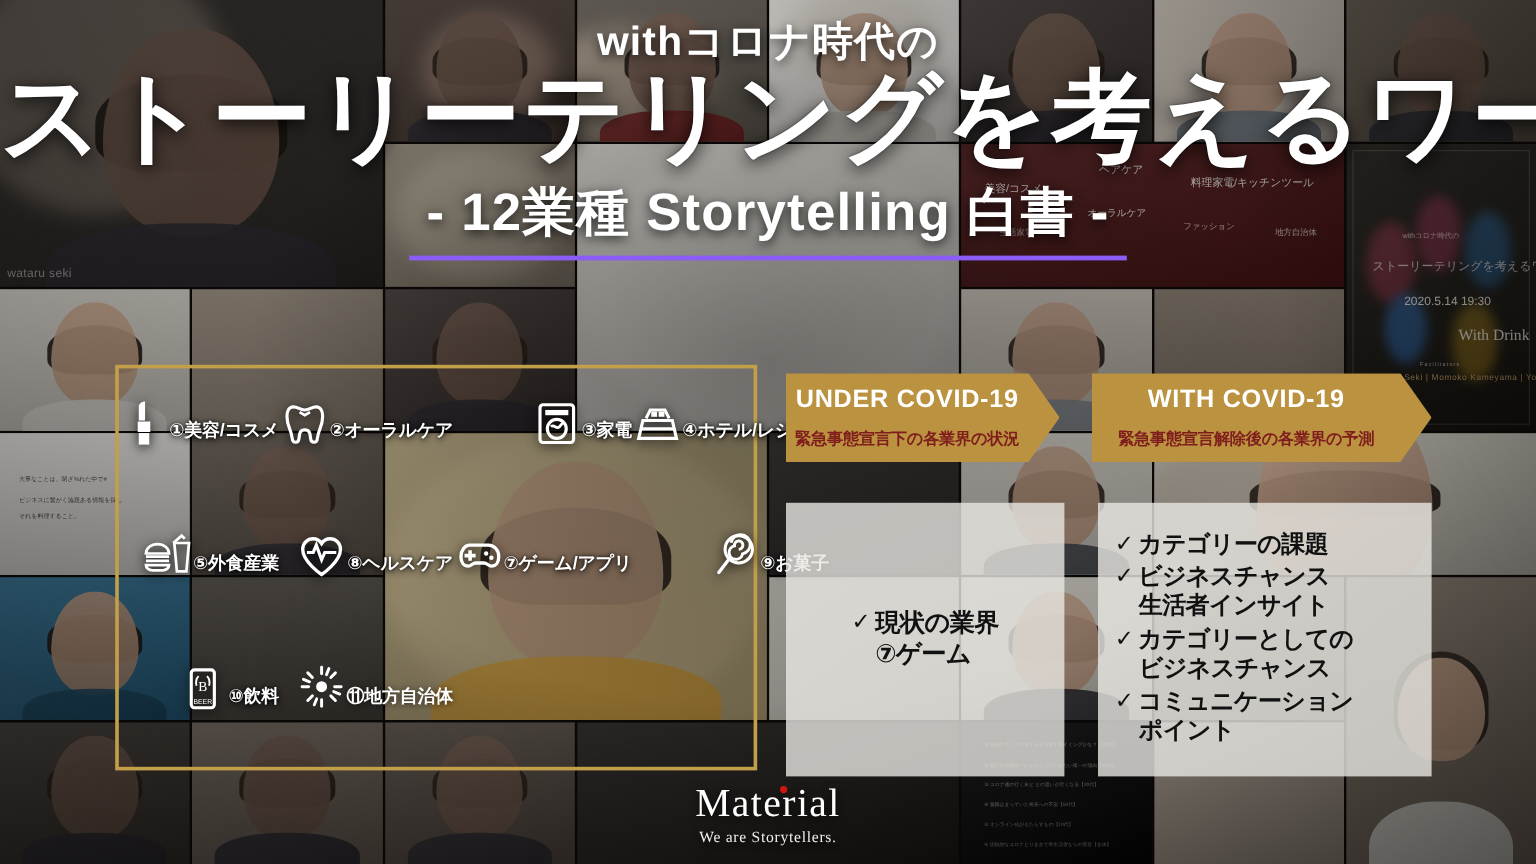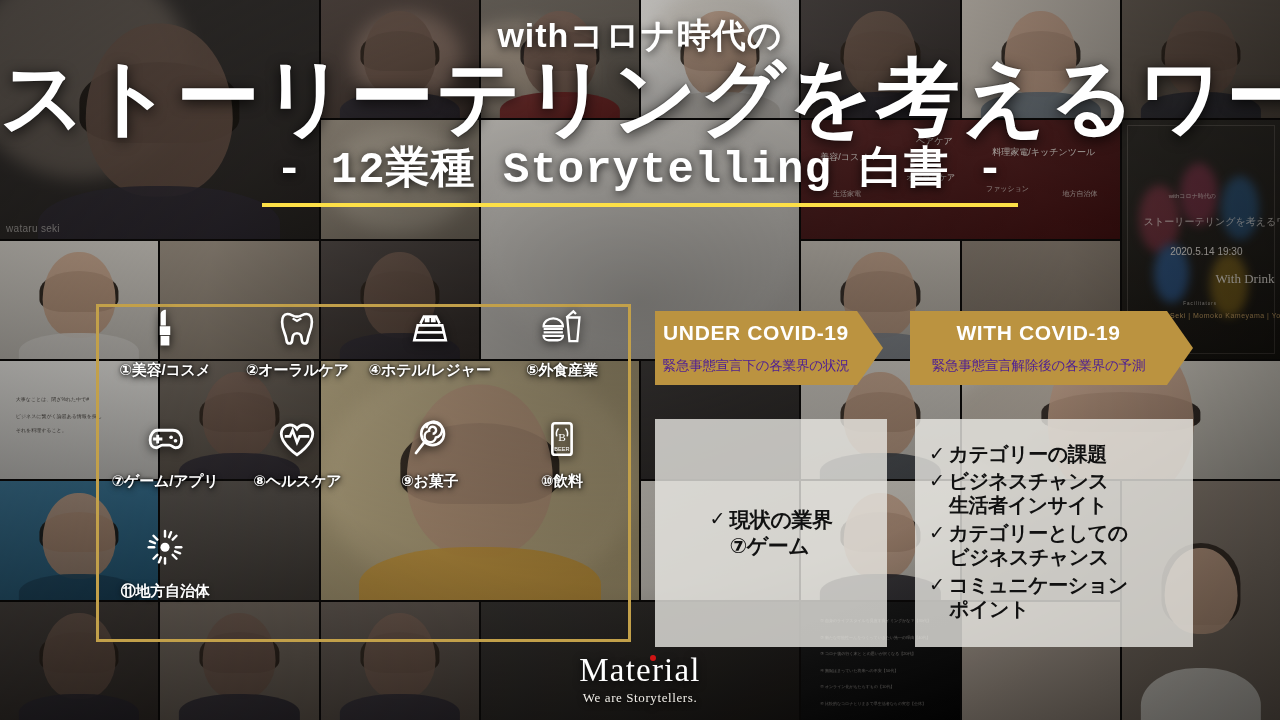--- a/index.html
+++ b/index.html
@@ -40,47 +40,47 @@
         radial-gradient(ellipse at 50% 42%, rgba(0,0,0,.42) 0%, rgba(0,0,0,.20) 48%, rgba(0,0,0,.50) 100%);
   }
 
   
   #headline { position:absolute; left:0; right:0; top:18px; text-align:center; z-index:6; }
   #kicker { font-size:34px; color:#fff; font-weight:700; letter-spacing:1px;
       text-shadow:0 2px 9px rgba(0,0,0,.75); line-height:1; }
   #title { margin-top:4px; font-size:84px; line-height:.98; color:#fff; font-weight:700;
       letter-spacing:2px; text-shadow:0 3px 14px rgba(0,0,0,.8),0 0 2px rgba(0,0,0,.6);
       white-space:nowrap; }
-  #subtitle-wrap { margin-top:0; display:inline-block; padding:0 14px 6px;
-      border-bottom:4px solid #fde047;font-family:Liberation Mono, monospace; }
+  #subtitle-wrap { margin-top:10px; display:inline-block; padding:0 14px 6px;
+      border-bottom:4px solid #8b5cf6; }
   #subtitle { font-size:44px; color:#fff; font-weight:600; letter-spacing:1px;
       text-shadow:0 2px 10px rgba(0,0,0,.8); white-space:nowrap; }
 
   
   #icon-grid { position:absolute; left:96px; top:304px; width:535px; height:338px;
       border:3px solid #c2a04a; z-index:6;
       display:grid; grid-template-columns:repeat(4,1fr); grid-template-rows:repeat(3,1fr); }
-  .cell { position:relative; display:flex; flex-direction:column; align-items:center;
-      padding-bottom:7px; }
+  .cell { position:relative; display:flex; flex-direction:row; align-items:center;
+      justify-content:flex-end; padding-bottom:7px; }
   .cell svg { width:42px; height:42px; margin-bottom:12px;
       filter:drop-shadow(0 2px 5px rgba(0,0,0,.85)); }
   .cell .lbl { font-size:15px; color:#fff; font-weight:700; letter-spacing:-.2px;
       text-shadow:0 2px 6px rgba(0,0,0,.95),0 0 3px rgba(0,0,0,.9); white-space:nowrap; }
   .cell.c11 .lbl, .cell.c11 svg { filter:none; }
   .cell.c11 .lbl { color:#ffffff; text-shadow:0 1px 5px rgba(0,0,0,.7); }
 
   
   .arrow { position:absolute; height:74px; background:#bb9340; z-index:6;
       clip-path:polygon(0 0, calc(100% - 26px) 0, 100% 50%, calc(100% - 26px) 100%, 0 100%);
       display:flex; flex-direction:column; align-items:center; justify-content:center;
       padding-right:26px; }
   #arrow-under { left:655px; top:311px; width:228px; }
   #arrow-with  { left:910px; top:311px; width:283px; }
   .arrow .a-en { font-size:21px; font-weight:700; color:#fff; letter-spacing:.6px; line-height:1.1; }
-  .arrow .a-jp { font-size:13.5px; font-weight:400; color:#4c1d95; margin-top:12px; letter-spacing:-.2px; }
+  .arrow .a-jp { font-size:13.5px; font-weight:700; color:#7f1d1d; margin-top:12px; letter-spacing:-.2px; }
 
   
   .panel { position:absolute; z-index:6; background:rgba(233,231,226,.80);
       display:flex; flex-direction:column; justify-content:center; }
   #panel-left  { left:655px; top:419px; width:232px; height:228px; align-items:center; }
   #panel-right { left:915px; top:419px; width:278px; height:228px; padding:10px 0 10px 14px; }
   .p-line { display:flex; align-items:flex-start; color:#111; font-weight:700;
       font-size:20px; line-height:1.22; letter-spacing:-.5px; }
   #panel-left .p-line { font-size:21px; }
   .check { flex:0 0 auto; margin-right:4px; font-size:19px; line-height:1.22; color:#111;
@@ -297,20 +297,29 @@
     </div>
 
     <div class="cell">
       <svg viewBox="0 0 48 48">
         <path fill="none" stroke="#fff" stroke-width="3" d="M13 8c-4 0-6 4-6 9 0 10 4 12 5 21 .5 5 6 5 6.5 0 .4-5 1-8 5.5-8s5.1 3 5.5 8c.5 5 6 5 6.5 0 1-9 5-11 5-21 0-5-2-9-6-9-5 0-6 3-11 3S18 8 13 8z"></path>
         <path fill="none" stroke="#fff" stroke-width="2.6" d="M19 13l5 3 5-3"></path>
       </svg>
       <span class="lbl">②オーラルケア</span>
     </div>
 
+    <div class="cell">
+      <svg viewBox="0 0 48 48">
+        <rect x="8" y="6" width="32" height="36" rx="3" fill="none" stroke="#fff" stroke-width="3"></rect>
+        <rect x="13" y="11" width="22" height="5" fill="#fff"></rect>
+        <circle cx="24" cy="29" r="9" fill="none" stroke="#fff" stroke-width="3"></circle>
+        <path fill="none" stroke="#fff" stroke-width="2.6" d="M18.5 27c3-3 5 3 8 0s3-4 3-4"></path>
+      </svg>
+      <span class="lbl">③家電</span>
+    </div>
 
     <div class="cell">
       <svg viewBox="0 0 48 48">
         <path fill="none" stroke="#fff" stroke-width="3" d="M13 19l4-8h14l4 8"></path>
         <rect x="18" y="12.5" width="5.5" height="5" fill="#fff"></rect>
           <rect x="25" y="12.5" width="5.5" height="5" fill="#fff"></rect>
         <path fill="none" stroke="#fff" stroke-width="3" d="M6 38l4-17h28l4 17z"></path>
         <path fill="none" stroke="#fff" stroke-width="3" d="M8 29h32"></path>
       </svg>
       <span class="lbl">④ホテル/レジャー</span>
@@ -323,34 +332,34 @@
         <path fill="none" stroke="#fff" stroke-width="2.6" d="M3 33c0 3 3 5 6 5h10c3 0 6-2 6-5z"></path>
         <path fill="none" stroke="#fff" stroke-width="2.6" d="M30 12h14l-2.5 27h-9z"></path>
         <path fill="none" stroke="#fff" stroke-width="2.6" d="M29 12l8-7 3 3"></path>
       </svg>
       <span class="lbl">⑤外食産業</span>
     </div>
 
 
     <div class="cell">
       <svg viewBox="0 0 48 48">
+        <path fill="none" stroke="#fff" stroke-width="3.2" d="M24 42S6 30 6 18c0-6 4.5-10 10-10 3.8 0 6.4 2 8 4.5C25.6 10 28.2 8 32 8c5.5 0 10 4 10 10 0 12-18 24-18 24z"></path>
+        <path fill="none" stroke="#fff" stroke-width="3" d="M10 21h6l3-7 5 14 3-7h11"></path>
+      </svg>
+      <span class="lbl">⑧ヘルスケア</span>
+    </div>
+
+    <div class="cell">
+      <svg viewBox="0 0 48 48">
         <path fill="none" stroke="#fff" stroke-width="3.2" d="M15 14h18c6 0 10 5 10 11s-3 9-7 9c-3 0-4-3-7-3h-8c-3 0-4 3-7 3-4 0-7-3-7-9s4-11 8-11z"></path>
         <path fill="#fff" d="M14 19h3.4v3.3H21v3.4h-3.6V29H14v-3.3h-3.6v-3.4H14z"></path>
         <circle cx="31" cy="22" r="2.1" fill="#fff"></circle>
           <circle cx="36" cy="26" r="2.1" fill="#fff"></circle>
       </svg>
       <span class="lbl">⑦ゲーム/アプリ</span>
-    </div>
-
-    <div class="cell">
-      <svg viewBox="0 0 48 48">
-        <path fill="none" stroke="#fff" stroke-width="3.2" d="M24 42S6 30 6 18c0-6 4.5-10 10-10 3.8 0 6.4 2 8 4.5C25.6 10 28.2 8 32 8c5.5 0 10 4 10 10 0 12-18 24-18 24z"></path>
-        <path fill="none" stroke="#fff" stroke-width="3" d="M10 21h6l3-7 5 14 3-7h11"></path>
-      </svg>
-      <span class="lbl">⑧ヘルスケア</span>
     </div>
 
     <div class="cell">
       <svg viewBox="0 0 48 48">
         <circle cx="27" cy="18" r="13" fill="none" stroke="#fff" stroke-width="3"></circle>
         <path fill="none" stroke="#fff" stroke-width="2.8" d="M27 18a4 4 0 1 0-4-3.3 6.5 6.5 0 1 0 7.7 7.6 9.2 9.2 0 1 0-11-10.6"></path>
         <path fill="none" stroke="#fff" stroke-width="3.2" stroke-linecap="round" d="M18 27L8 40"></path>
       </svg>
       <span class="lbl">⑨お菓子</span>
     </div>

